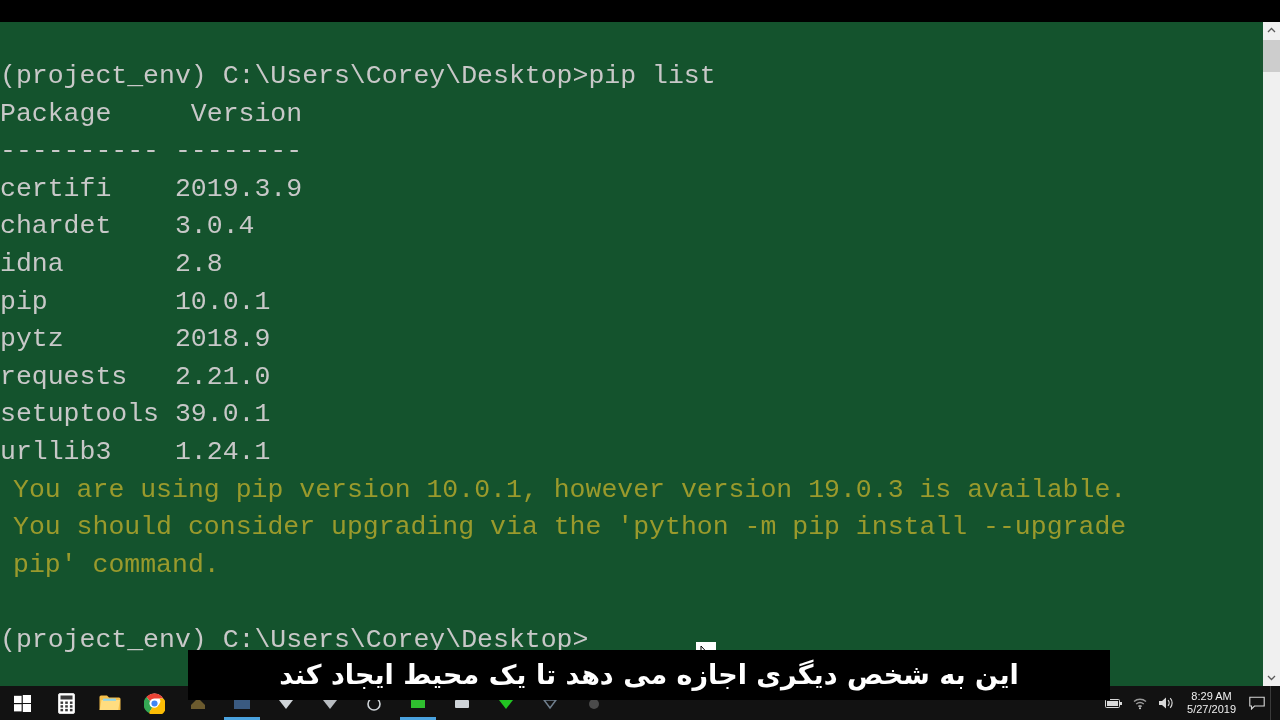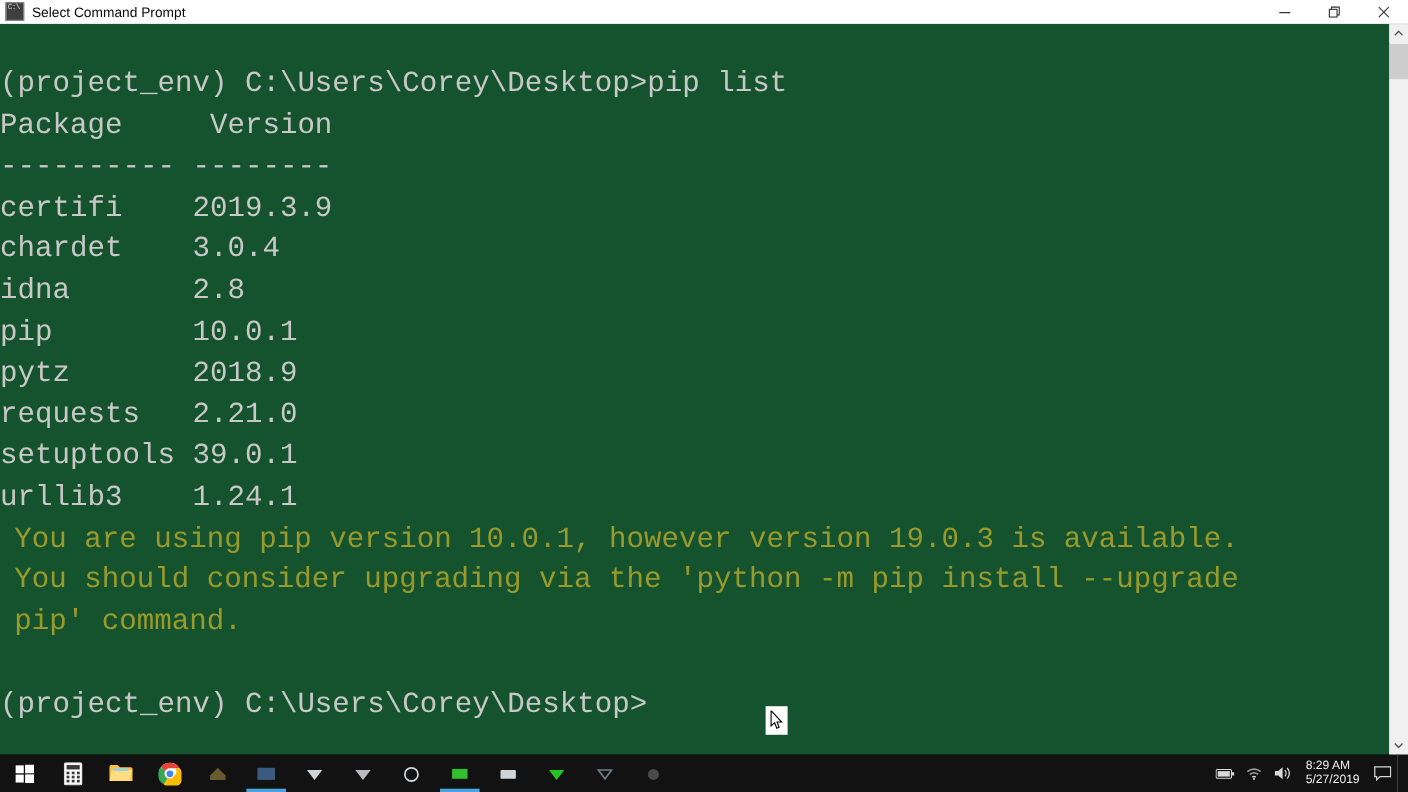--- a/index.html
+++ b/index.html
@@ -154,64 +154,41 @@
     display: flex; align-items: center; height: 34px;
     padding-right: 4px;
   }
   .tray-ico {
     width: 26px; height: 34px;
     display: flex; align-items: center; justify-content: center;
     color: #dcdcdc;
   }
   #clock {
     display: flex; flex-direction: column;
-    align-items: flex-start; justify-content: center;
+    align-items: center; justify-content: center;
     color: #f0f0f0;
     font-size: 11px;
     line-height: 13px;
     padding: 0 8px;
     font-family: "Liberation Sans", sans-serif;
   }
   #notif {
     width: 26px; height: 34px;
     display: flex; align-items: center; justify-content: center;
   }
   #show-desktop {
     width: 6px; height: 34px;
     border-left: 1px solid #3a3a3a;
   }
 </style>
 </head>
 <body>
 
 <div id="screen">
 
-  <div id="titlebar">
-    <div id="tb-icon"></div>
-    <div id="tb-title">Select Command Prompt</div>
-    <div id="tb-controls">
-      <div class="tb-btn">
-        <svg width="12" height="12" viewBox="0 0 12 12">
-          <line x1="1" y1="6.5" x2="11" y2="6.5" stroke="#333" stroke-width="1"></line>
-        </svg>
-      </div>
-      <div class="tb-btn">
-        <svg width="12" height="12" viewBox="0 0 12 12">
-          <rect x="1.5" y="3.5" width="7" height="7" fill="none" stroke="#333" stroke-width="1"></rect>
-          <polyline points="3.5,3.5 3.5,1.5 10.5,1.5 10.5,8.5 8.5,8.5" fill="none" stroke="#333" stroke-width="1"></polyline>
-        </svg>
-      </div>
-      <div class="tb-btn">
-        <svg width="12" height="12" viewBox="0 0 12 12">
-          <line x1="1.5" y1="1.5" x2="10.5" y2="10.5" stroke="#333" stroke-width="1"></line>
-          <line x1="10.5" y1="1.5" x2="1.5" y2="10.5" stroke="#333" stroke-width="1"></line>
-        </svg>
-      </div>
-    </div>
-  </div>
 
   <div id="console">
     <div id="console-text"><div class="line">(project_env) C:\Users\Corey\Desktop&gt;pip list</div><div class="line">Package     Version</div><div class="line">---------- --------</div><div class="line">certifi    2019.3.9</div><div class="line">chardet    3.0.4</div><div class="line">idna       2.8</div><div class="line">pip        10.0.1</div><div class="line">pytz       2018.9</div><div class="line">requests   2.21.0</div><div class="line">setuptools 39.0.1</div><div class="line">urllib3    1.24.1</div><div class="line warn">You are using pip version 10.0.1, however version 19.0.3 is available.</div><div class="line warn">You should consider upgrading via the 'python -m pip install --upgrade</div><div class="line warn">pip' command.</div><div class="line blank">&nbsp;</div><div class="line">(project_env) C:\Users\Corey\Desktop&gt;</div></div>
     <div id="cursor">
       <svg width="12" height="18" viewBox="0 0 12 18">
         <path d="M1,0 L1,14 L4.2,11 L6.2,16 L8.3,15.1 L6.4,10.4 L10.6,10.4 Z" fill="#ffffff" stroke="#000000" stroke-width="1"></path>
       </svg>
     </div>
   </div>
 
@@ -223,20 +200,23 @@
     </div>
     <div id="sb-track"></div>
     <div id="sb-thumb"></div>
     <div id="sb-down">
       <svg width="9" height="7" viewBox="0 0 9 7">
         <polyline points="1,2 4.5,5.5 8,2" fill="none" stroke="#5a5a5a" stroke-width="1.3"></polyline>
       </svg>
     </div>
   </div>
 
+  <div id="subtitle">
+    <div id="subtitle-text">این به شخص دیگری اجازه می دهد تا یک محیط ایجاد کند</div>
+  </div>
 
   <div id="taskbar">
 
     <div class="tb-item">
       <svg width="17" height="17" viewBox="0 0 17 17">
         <rect x="0" y="0.8" width="7.6" height="7.2" fill="#ffffff"></rect>
         <rect x="8.8" y="0" width="8.2" height="8" fill="#ffffff"></rect>
         <rect x="0" y="9.2" width="7.6" height="7.2" fill="#ffffff"></rect>
         <rect x="8.8" y="9" width="8.2" height="8" fill="#ffffff"></rect>
       </svg>

